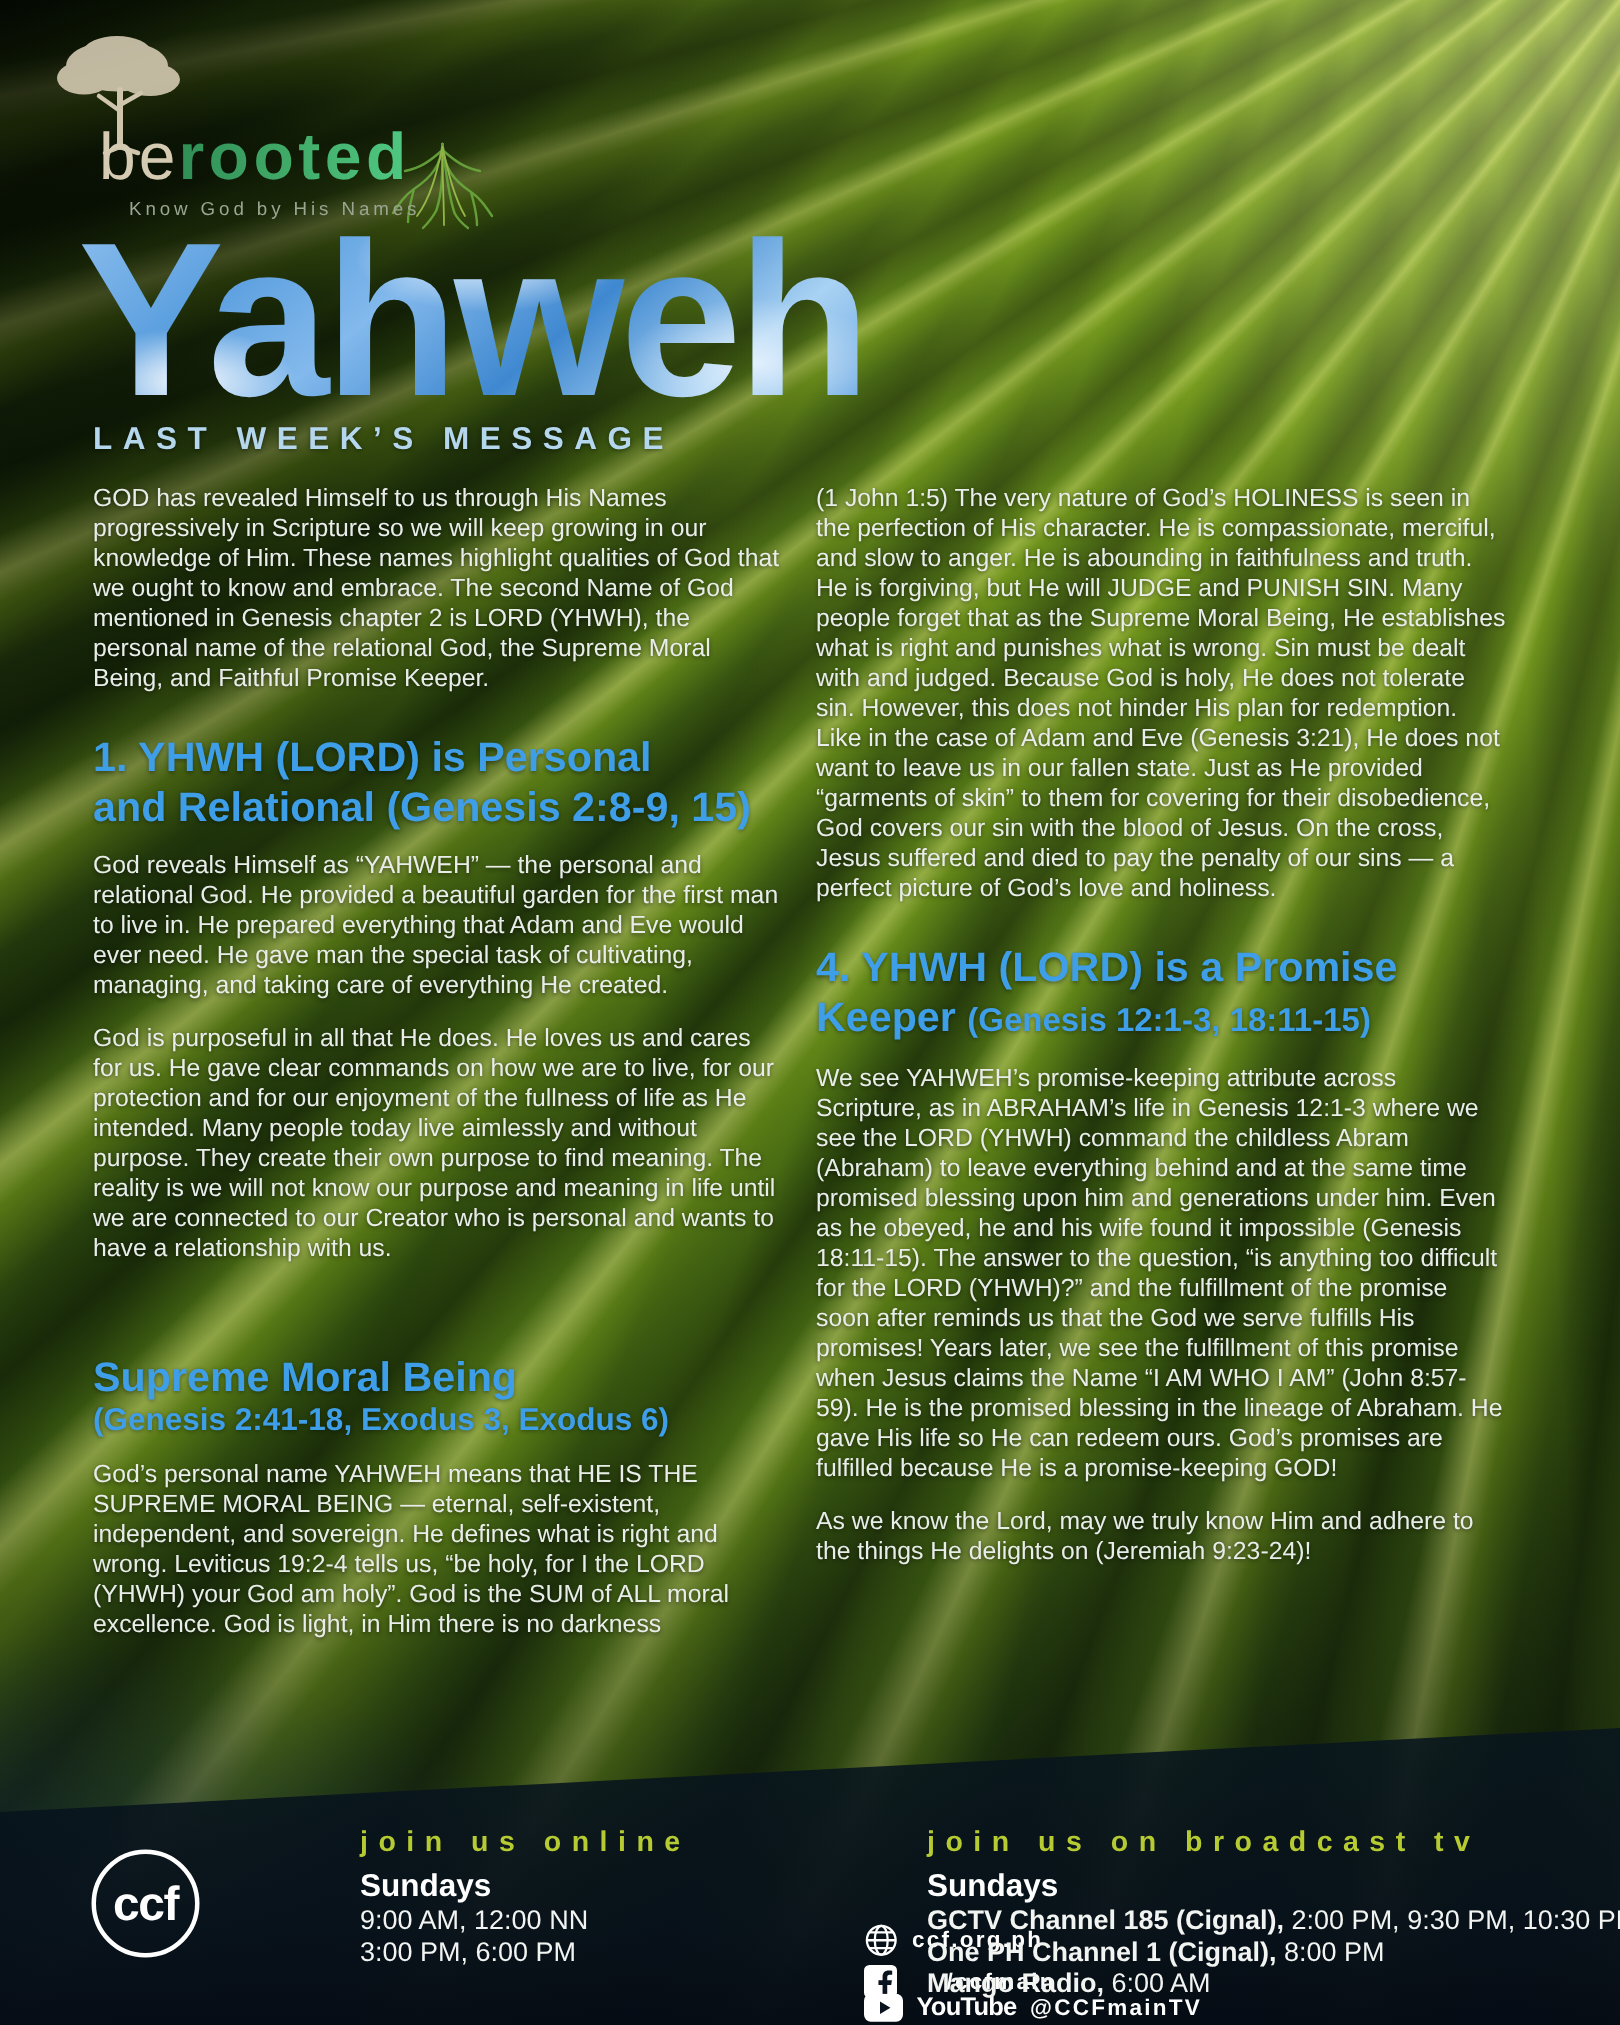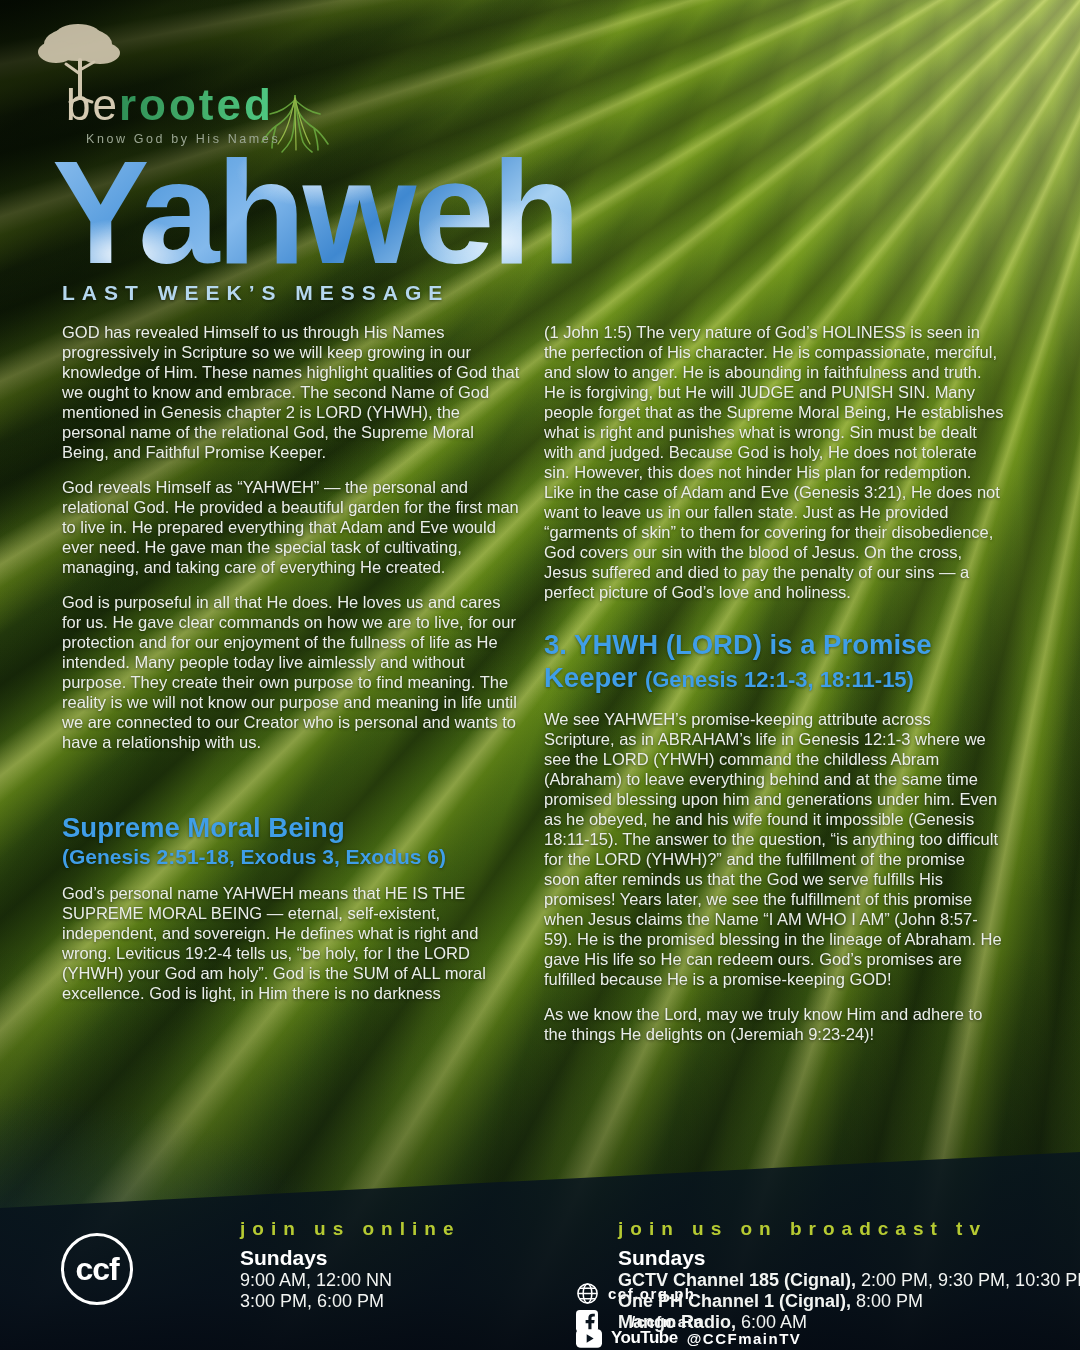--- a/index.html
+++ b/index.html
@@ -141,34 +141,38 @@
     </svg>
   </span>
   <span class="tagline">Know God by His Names</span>
 </div>
 
 <div class="title">Yahweh</div>
 <div class="subtitle">LAST WEEK’S MESSAGE</div>
 
 <div class="col col-1">
   <p>GOD has revealed Himself to us through His Names progressively in Scripture so we will keep growing in our knowledge of Him. These names highlight qualities of God that we ought to know and embrace. The second Name of God mentioned in Genesis chapter 2 is LORD (YHWH), the personal name of the relational God, the Supreme Moral Being, and Faithful Promise Keeper.</p>
+  <div class="sec-h">
+    <span>1. YHWH (LORD) is Personal</span><br>
+    <span>and Relational (Genesis 2:8-9, 15)</span>
+  </div>
   <p>God reveals Himself as “YAHWEH” — the personal and relational God. He provided a beautiful garden for the first man to live in. He prepared everything that Adam and Eve would ever need. He gave man the special task of cultivating, managing, and taking care of everything He created.</p>
   <p>God is purposeful in all that He does. He loves us and cares for us. He gave clear commands on how we are to live, for our protection and for our enjoyment of the fullness of life as He intended. Many people today live aimlessly and without purpose. They create their own purpose to find meaning. The reality is we will not know our purpose and meaning in life until we are connected to our Creator who is personal and wants to have a relationship with us.</p>
   <div class="sec-h">
     <br>
     <span>Supreme Moral Being</span>
-    <span class="ref-line">(Genesis 2:51-18, Exodus 3, Exodus 6)</span>
+    <span class="ref-line">(Genesis 2:41-18, Exodus 3, Exodus 6)</span>
   </div>
   <p>God’s personal name YAHWEH means that HE IS THE SUPREME MORAL BEING — eternal, self-existent, independent, and sovereign. He defines what is right and wrong. Leviticus 19:2-4 tells us, “be holy, for I the LORD (YHWH) your God am holy”. God is the SUM of ALL moral excellence. God is light, in Him there is no darkness</p>
 </div>
 
 <div class="col col-2">
   <p>(1 John 1:5) The very nature of God’s HOLINESS is seen in the perfection of His character. He is compassionate, merciful, and slow to anger. He is abounding in faithfulness and truth. He is forgiving, but He will JUDGE and PUNISH SIN. Many people forget that as the Supreme Moral Being, He establishes what is right and punishes what is wrong. Sin must be dealt with and judged. Because God is holy, He does not tolerate sin. However, this does not hinder His plan for redemption. Like in the case of Adam and Eve (Genesis 3:21), He does not want to leave us in our fallen state. Just as He provided “garments of skin” to them for covering for their disobedience, God covers our sin with the blood of Jesus. On the cross, Jesus suffered and died to pay the penalty of our sins — a perfect picture of God’s love and holiness.</p>
   <div class="sec-h">
-    <span>3. YHWH (LORD) is a Promise</span><br>
+    <span>4. YHWH (LORD) is a Promise</span><br>
     <span>Keeper</span>
     <span class="ref-inline"> <span>(Genesis 12:1-3, 18:11-15)</span></span>
   </div>
   <p>We see YAHWEH’s promise-keeping attribute across Scripture, as in ABRAHAM’s life in Genesis 12:1-3 where we see the LORD (YHWH) command the childless Abram (Abraham) to leave everything behind and at the same time promised blessing upon him and generations under him. Even as he obeyed, he and his wife found it impossible (Genesis 18:11-15). The answer to the question, “is anything too difficult for the LORD (YHWH)?” and the fulfillment of the promise soon after reminds us that the God we serve fulfills His promises! Years later, we see the fulfillment of this promise when Jesus claims the Name “I AM WHO I AM” (John 8:57-59). He is the promised blessing in the lineage of Abraham. He gave His life so He can redeem ours. God’s promises are fulfilled because He is a promise-keeping GOD!</p>
   <p>As we know the Lord, may we truly know Him and adhere to the things He delights on (Jeremiah 9:23-24)!</p>
 </div>
 
 <div class="ccf-logo">
   <span>ccf</span>
 </div>

